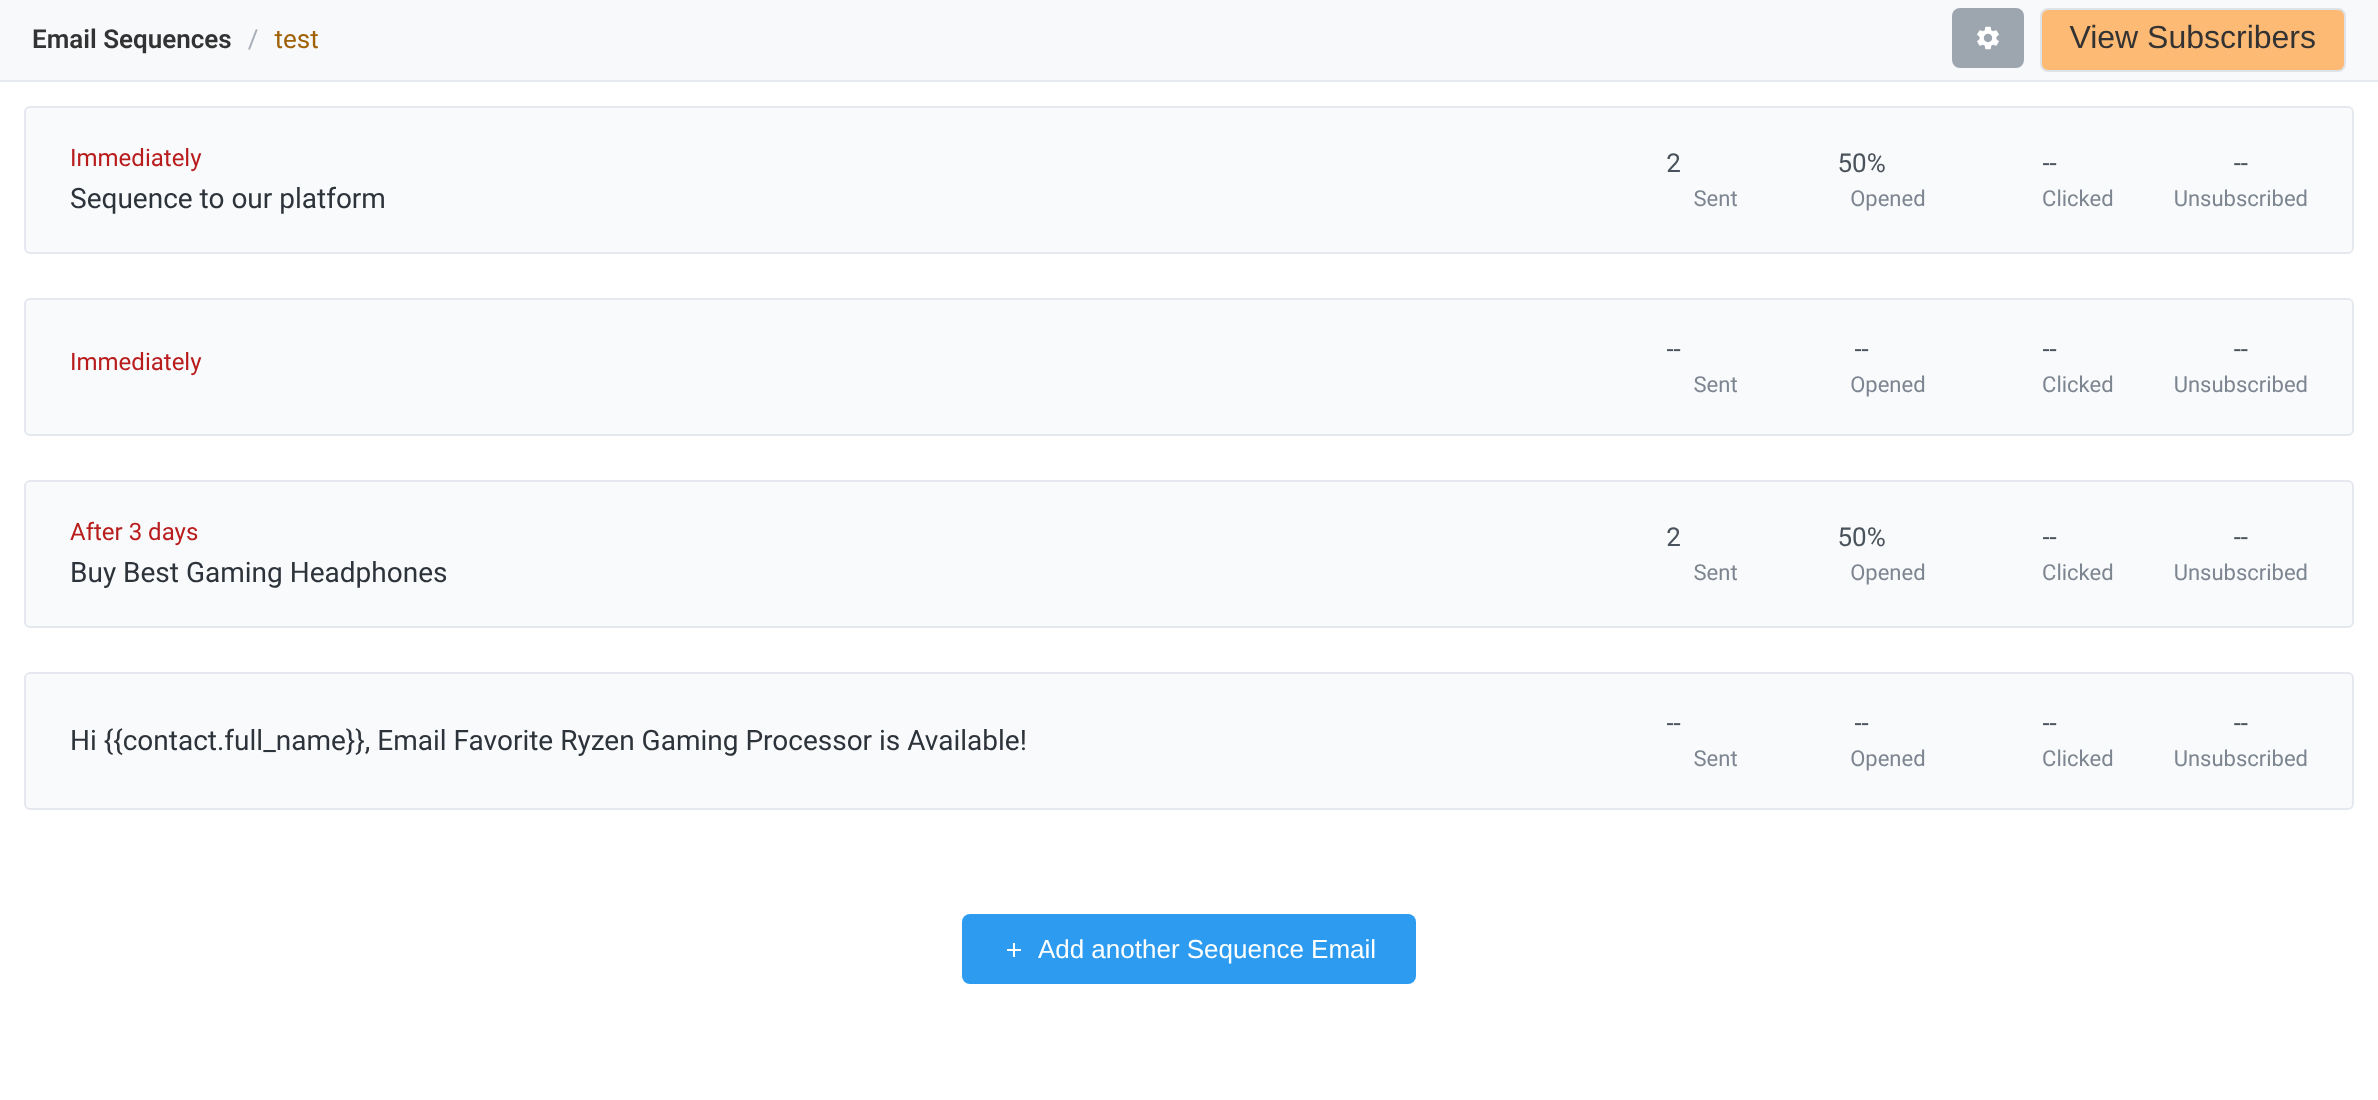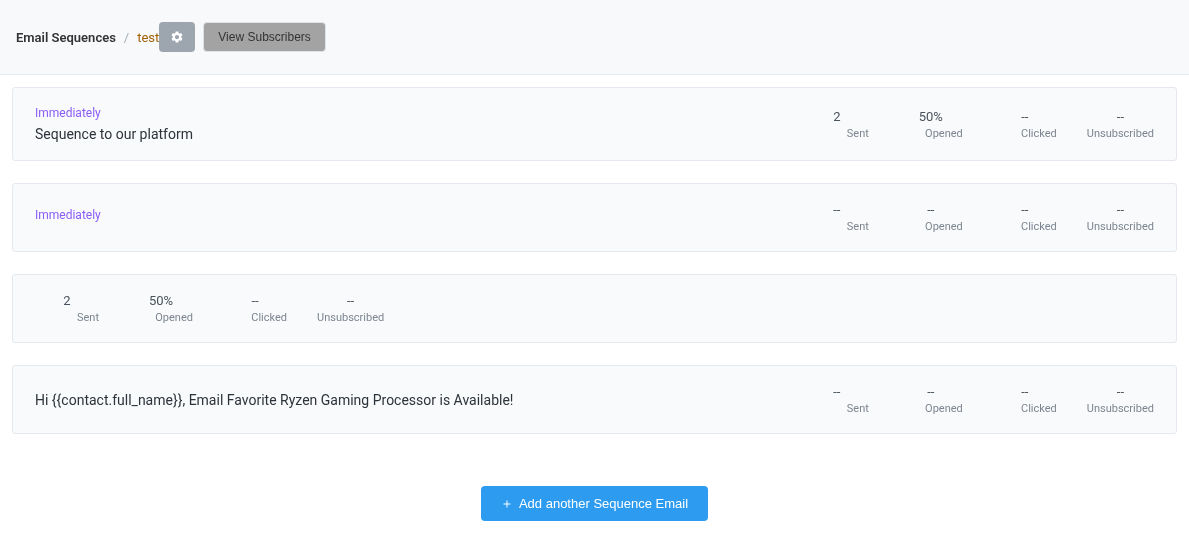--- a/index.html
+++ b/index.html
@@ -9,23 +9,24 @@
     }
     body {
       font-family: -apple-system, BlinkMacSystemFont, "Segoe UI", Roboto, sans-serif;
       background: #ffffff;
       color: #333;
       width: 1189px;
     }
     .header {
       background: #f7f9fb;
       border-bottom: 1px solid #e6e9ed;
-      padding: 22px 16px;
-      display: flex;
-      align-items: center;
+      padding: 4px 16px;
+      display: flex;
+      align-items: center;
+      justify-content: space-between;
     }
     .breadcrumb {
       display: flex;
       align-items: center;
       font-size: 13px;
     }
     .breadcrumb-root {
       font-weight: 600;
       color: #333;
     }
@@ -48,25 +49,25 @@
       height: 30px;
       display: flex;
       align-items: center;
       justify-content: center;
       cursor: pointer;
     }
     .icon-btn svg {
       fill: #ffffff;
     }
     .subs-btn {
-      background: #a3a3a3;
+      background: #fdba74;
       border: 1px solid #dfe3e8;
       border-radius: 4px;
       padding: 6px 14px;
-      font-size: 12px;
+      font-size: 16px;
       color: #333;
       cursor: pointer;
     }
     .content {
       padding: 12px;
     }
     .card {
       background: #f8fafc;
       border: 1px solid #e5e9ef;
       border-radius: 3px;
@@ -74,21 +75,21 @@
       padding: 18px 22px;
       display: flex;
       align-items: center;
       justify-content: space-between;
     }
     .card-left {
       flex: 1;
     }
     .timing {
       font-size: 12px;
-      color: #8b5cf6;
+      color: #b91c1c;
       margin-bottom: 6px;
     }
     .subject {
       font-size: 14px;
       color: #2d333a;
     }
     .card-stats {
       display: flex;
       gap: 30px;
     }
@@ -192,20 +193,24 @@
         <div class="stat-label">Clicked</div>
       </div>
       <div class="stat">
         <div class="stat-value">--</div>
         <div class="stat-label">Unsubscribed</div>
       </div>
     </div>
   </div>
 
   <div class="card">
+    <div class="card-left">
+      <div class="timing">After 3 days</div>
+      <div class="subject">Buy Best Gaming Headphones</div>
+    </div>
     <div class="card-stats">
       <div class="stat">
         <div class="stat-value">2</div>
         <div class="stat-label">Sent</div>
       </div>
       <div class="stat">
         <div class="stat-value">50%</div>
         <div class="stat-label">Opened</div>
       </div>
       <div class="stat">

